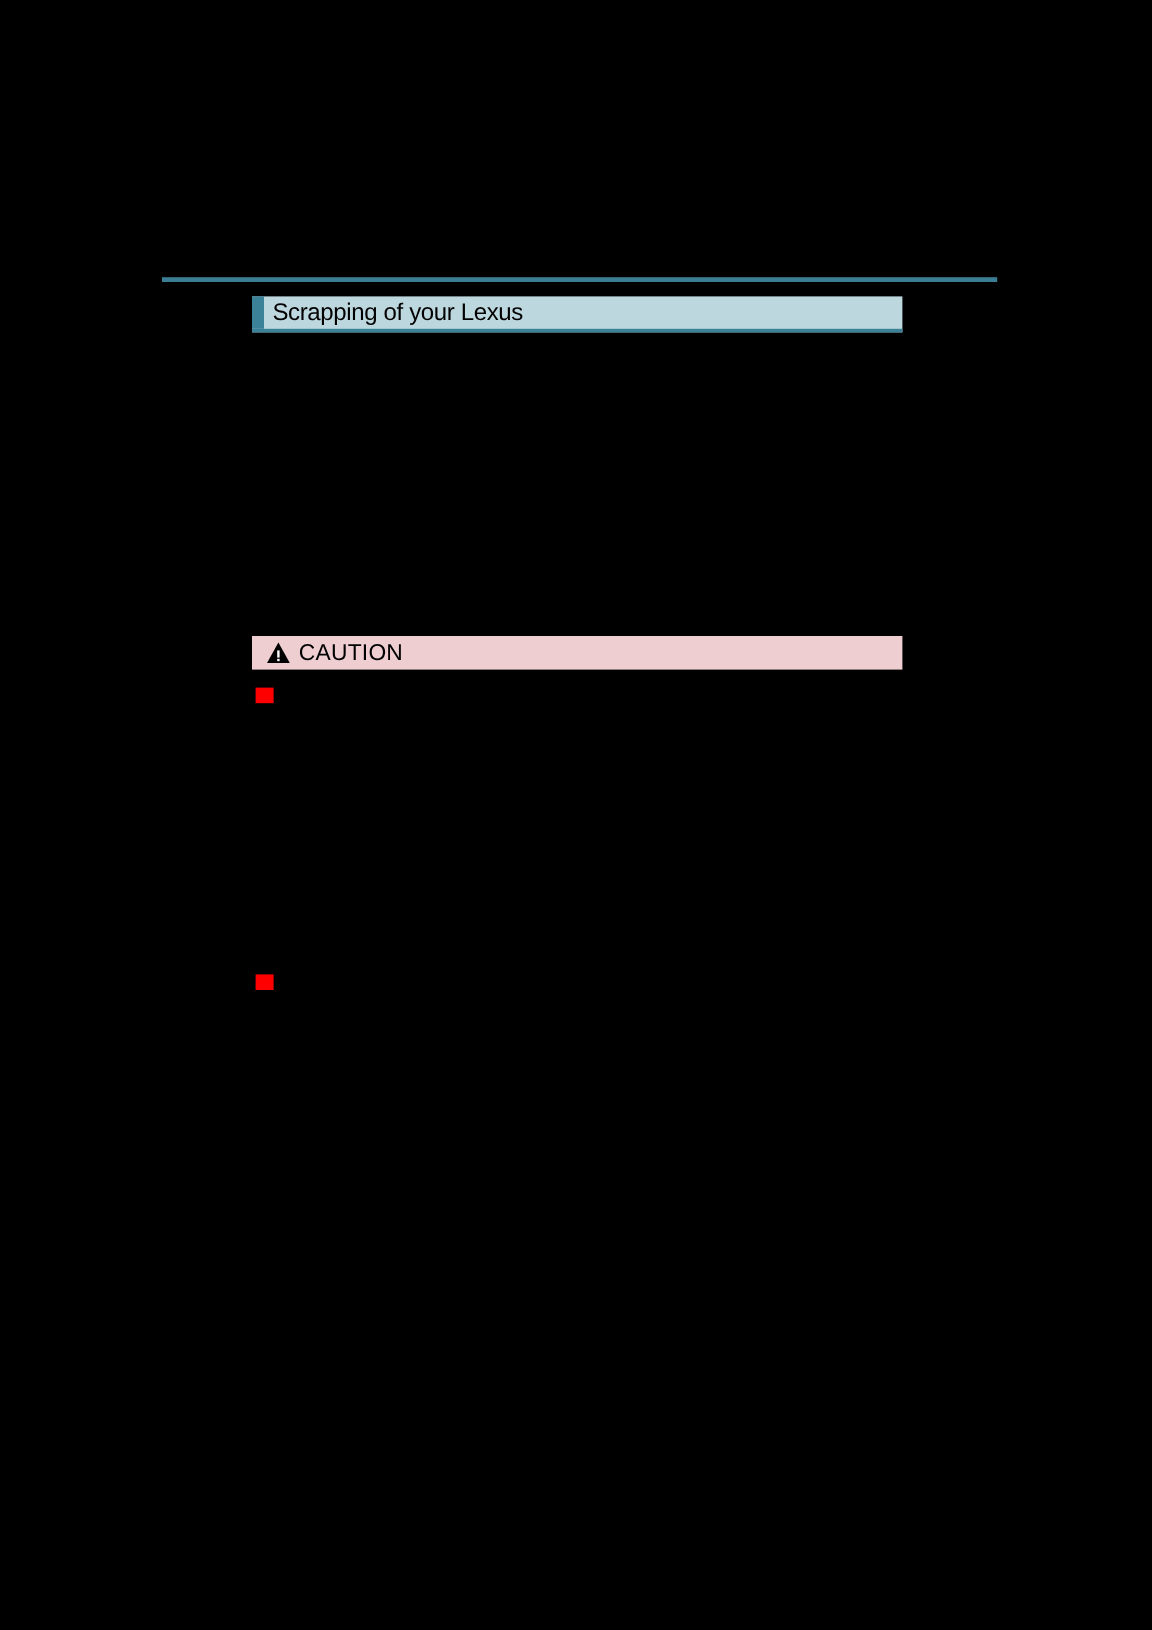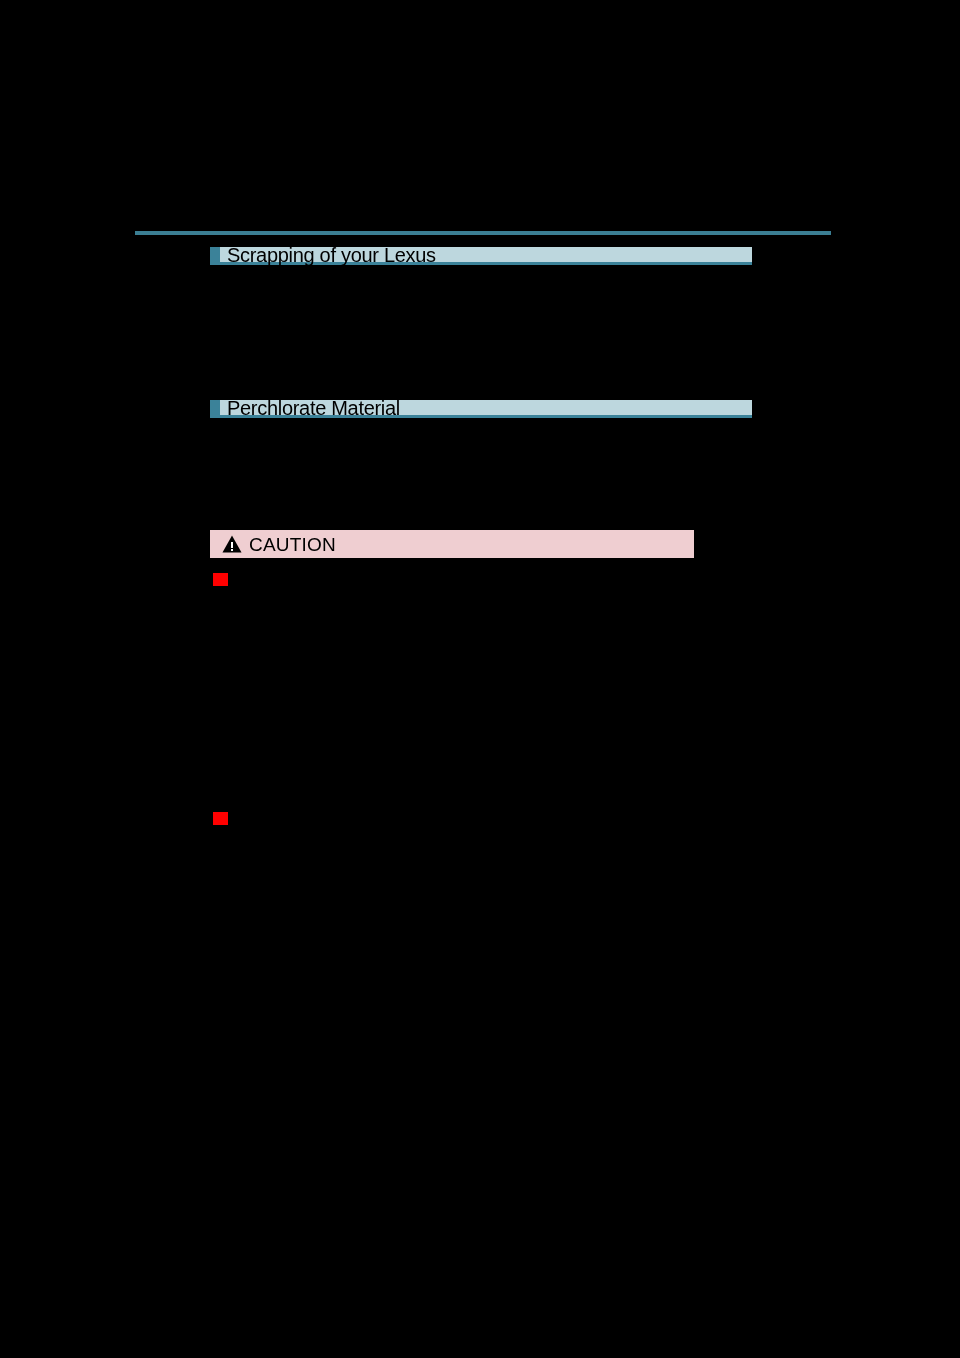--- a/index.html
+++ b/index.html
@@ -32,21 +32,21 @@
     width: 696px;
     height: 4px;
     background: #3b7e93;
   }
 
   
   .section-bar {
     position: absolute;
     left: 210px;
     width: 542px;
-    height: 18px;
+    height: 30px;
     background: #bdd7de;
     border-bottom: 3px solid #3b8299;
     box-sizing: border-box;
     display: flex;
     align-items: center;
     text-align: right;
   }
   .section-bar .accent {
     width: 10px;
     height: 100%;
@@ -64,21 +64,21 @@
     white-space: nowrap;
   }
   #bar-scrapping { top: 247px; }
   #bar-perchlorate { top: 400px; }
 
   
   .caution-bar {
     position: absolute;
     left: 210px;
     top: 530px;
-    width: 484px;
+    width: 542px;
     height: 28px;
     background: #efced1;
     display: flex;
     align-items: center;
     box-sizing: border-box;
     padding-left: 12px;
   }
   .caution-bar .warn-icon {
     width: 20px;
     height: 18px;
@@ -138,24 +138,20 @@
 
   <div class="top-rule"></div>
 
   <div class="section-bar" id="bar-scrapping">
     <span class="accent"></span>
     <span class="title">Scrapping of your Lexus</span>
   </div>
 
   <div class="body-text" style="left:210px; top:290px; width:542px;"></div>
 
-  <div class="section-bar" id="bar-perchlorate">
-    <span class="accent"></span>
-    <span class="title">Perchlorate Material</span>
-  </div>
 
   <div class="body-text" style="left:210px; top:443px; width:542px;"></div>
 
   <div class="caution-bar">
     <svg class="warn-icon" viewBox="0 0 20 18">
       <polygon points="10,0.5 19.5,17.5 0.5,17.5" fill="#000000"></polygon>
       <rect x="9" y="7" width="2" height="6" fill="#ffffff"></rect>
       <rect x="9" y="14" width="2" height="2" fill="#ffffff"></rect>
     </svg>
     <span class="caution-label">CAUTION</span>

